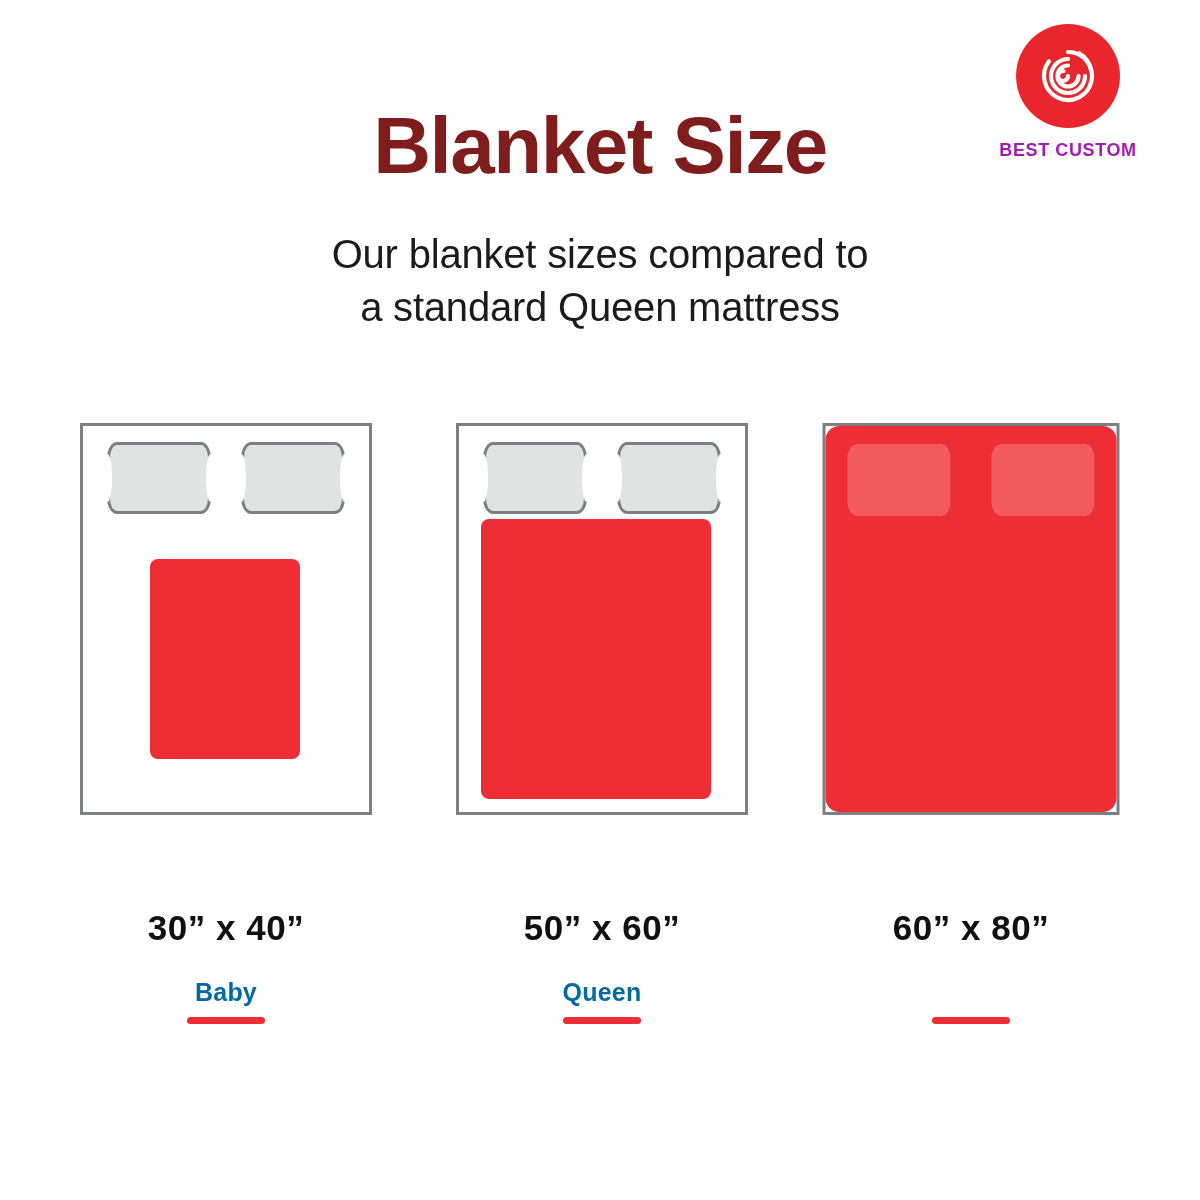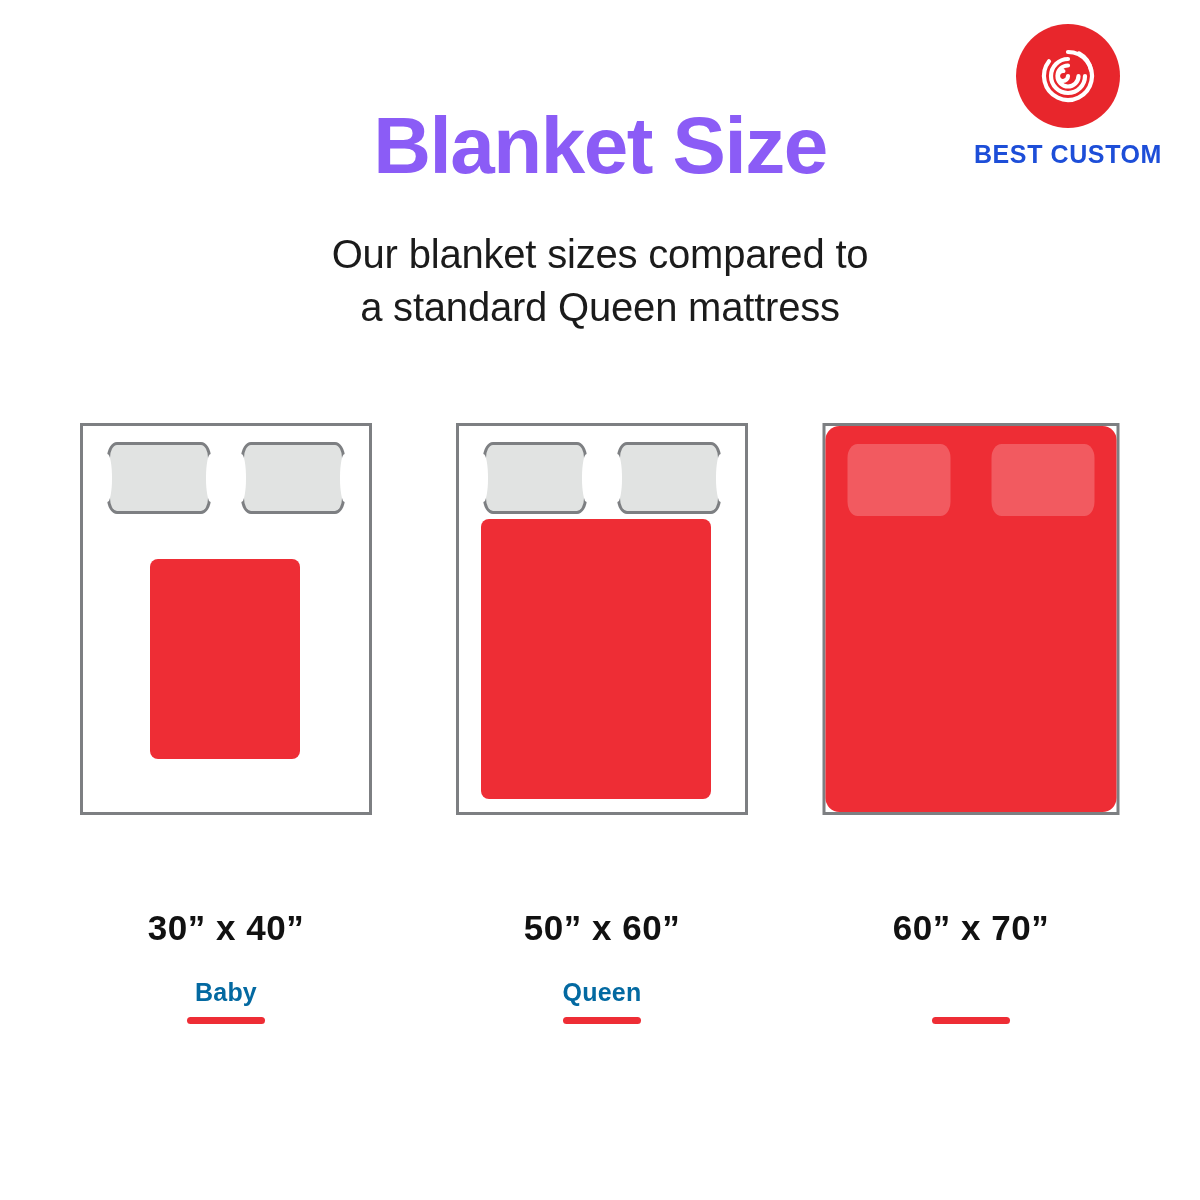--- a/index.html
+++ b/index.html
@@ -36,39 +36,39 @@
     background: #E8262C;
     display: flex;
     align-items: center;
     justify-content: center;
   }
   .brand-mark svg { display: block; }
   .brand-name {
     margin-top: 12px;
     font-family: "Liberation Sans", sans-serif;
     font-weight: bold;
-    font-size: 25px;
+    font-size: 18px;
     letter-spacing: 0.6px;
-    color: #1d4ed8;
+    color: #a21caf;
     white-space: nowrap;
   }
 
   
   .headline {
     position: absolute;
     top: 106px;
     left: 0;
     width: 1200px;
     text-align: center;
     font-family: "Liberation Sans", sans-serif;
     font-weight: bold;
     font-size: 80px;
     line-height: 1.0;
     letter-spacing: -1.5px;
-    color: #8b5cf6;
+    color: #7f1d1d;
   }
   .subhead {
     position: absolute;
     top: 228px;
     left: 0;
     width: 1200px;
     text-align: center;
     font-family: "Liberation Sans", sans-serif;
     font-weight: normal;
     font-size: 40px;
@@ -255,18 +255,18 @@
 
     <div class="column col-2">
       <div class="bed bed-2">
         <div class="bed-inner">
           <div class="blanket blanket-2">
             <div class="pillow-red left"></div>
             <div class="pillow-red right"></div>
           </div>
         </div>
       </div>
-      <div class="dim">60” x 70”</div>
+      <div class="dim">60” x 80”</div>
       <div class="rule"></div>
     </div>
 
   </div>
 </div>
 
 </body></html>

